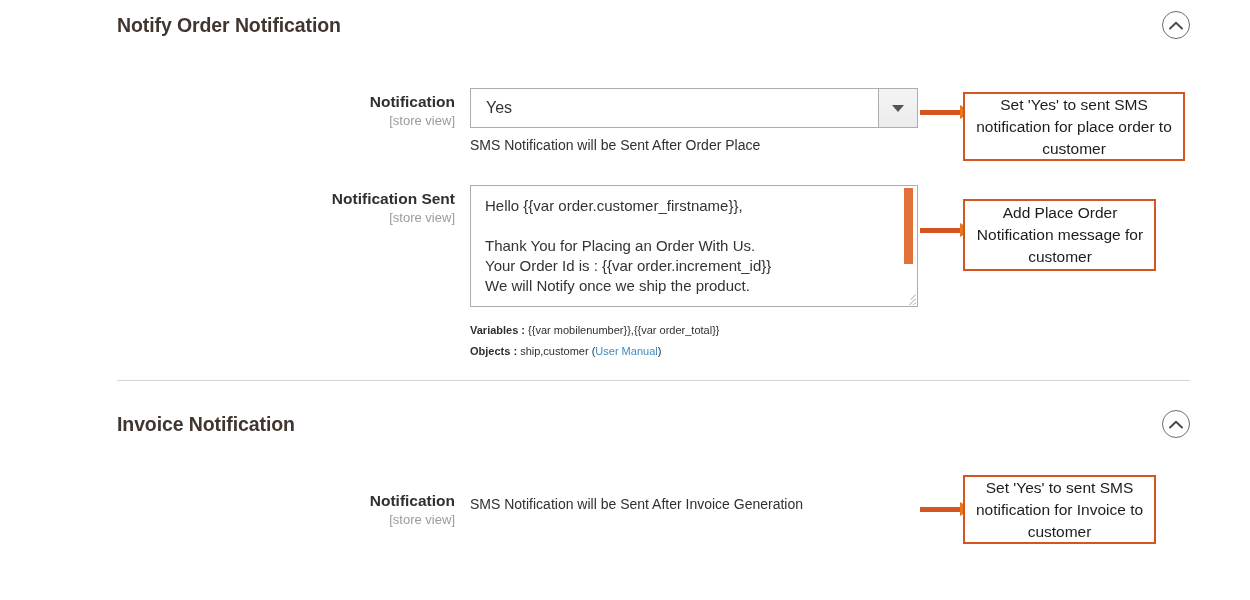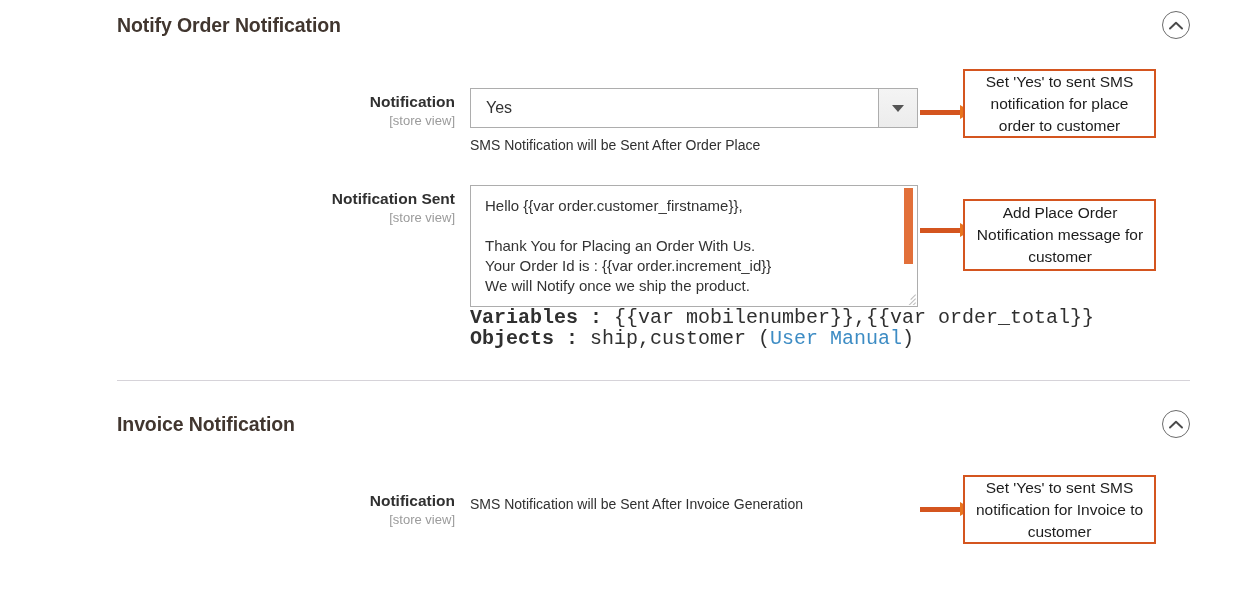--- a/index.html
+++ b/index.html
@@ -183,25 +183,24 @@
     transform-origin: right bottom;
     right: 0;
     transform: rotate(-45deg);
   }
   .resize-grip i:nth-child(1) { bottom: 2px;  width: 17px; }
   .resize-grip i:nth-child(2) { bottom: 6px;  width: 12px; }
   .resize-grip i:nth-child(3) { bottom: 10px; width: 7px; }
 
   
   .vars-block {
-    margin-top: 0;
-    font-size: 20px;
+    margin-top: 13px;
+    font-size: 11px;
     line-height: 21px;
     color: #303030;
-    font-family: Liberation Mono, monospace;
   }
   .vars-block b { font-weight: bold; }
   .vars-block a {
     color: #3d8cc4;
     text-decoration: none;
     cursor: pointer;
   }
 
   
   .divider {
@@ -333,21 +332,21 @@
       <div class="field-control">
         <div class="field-note">SMS Notification will be Sent After Invoice Generation</div>
       </div>
     </div>
   </div>
 
   <div class="arrow" style="left:920px; top:107px; width:52px;">
     <div class="shaft" style="width:42px;"></div>
     <div class="head"></div>
   </div>
-  <div class="callout" style="left:963px; top:69px; width:193px; height:69px;">
+  <div class="callout" style="left:963px; top:92px; width:222px; height:69px;">
     <span>Set 'Yes' to sent SMS notification for place order to customer</span>
   </div>
 
   <div class="arrow" style="left:920px; top:225px; width:52px;">
     <div class="shaft" style="width:42px;"></div>
     <div class="head"></div>
   </div>
   <div class="callout" style="left:963px; top:199px; width:193px; height:72px;padding-left:7px;">
     <span>Add Place Order Notification message for customer</span>
   </div>

